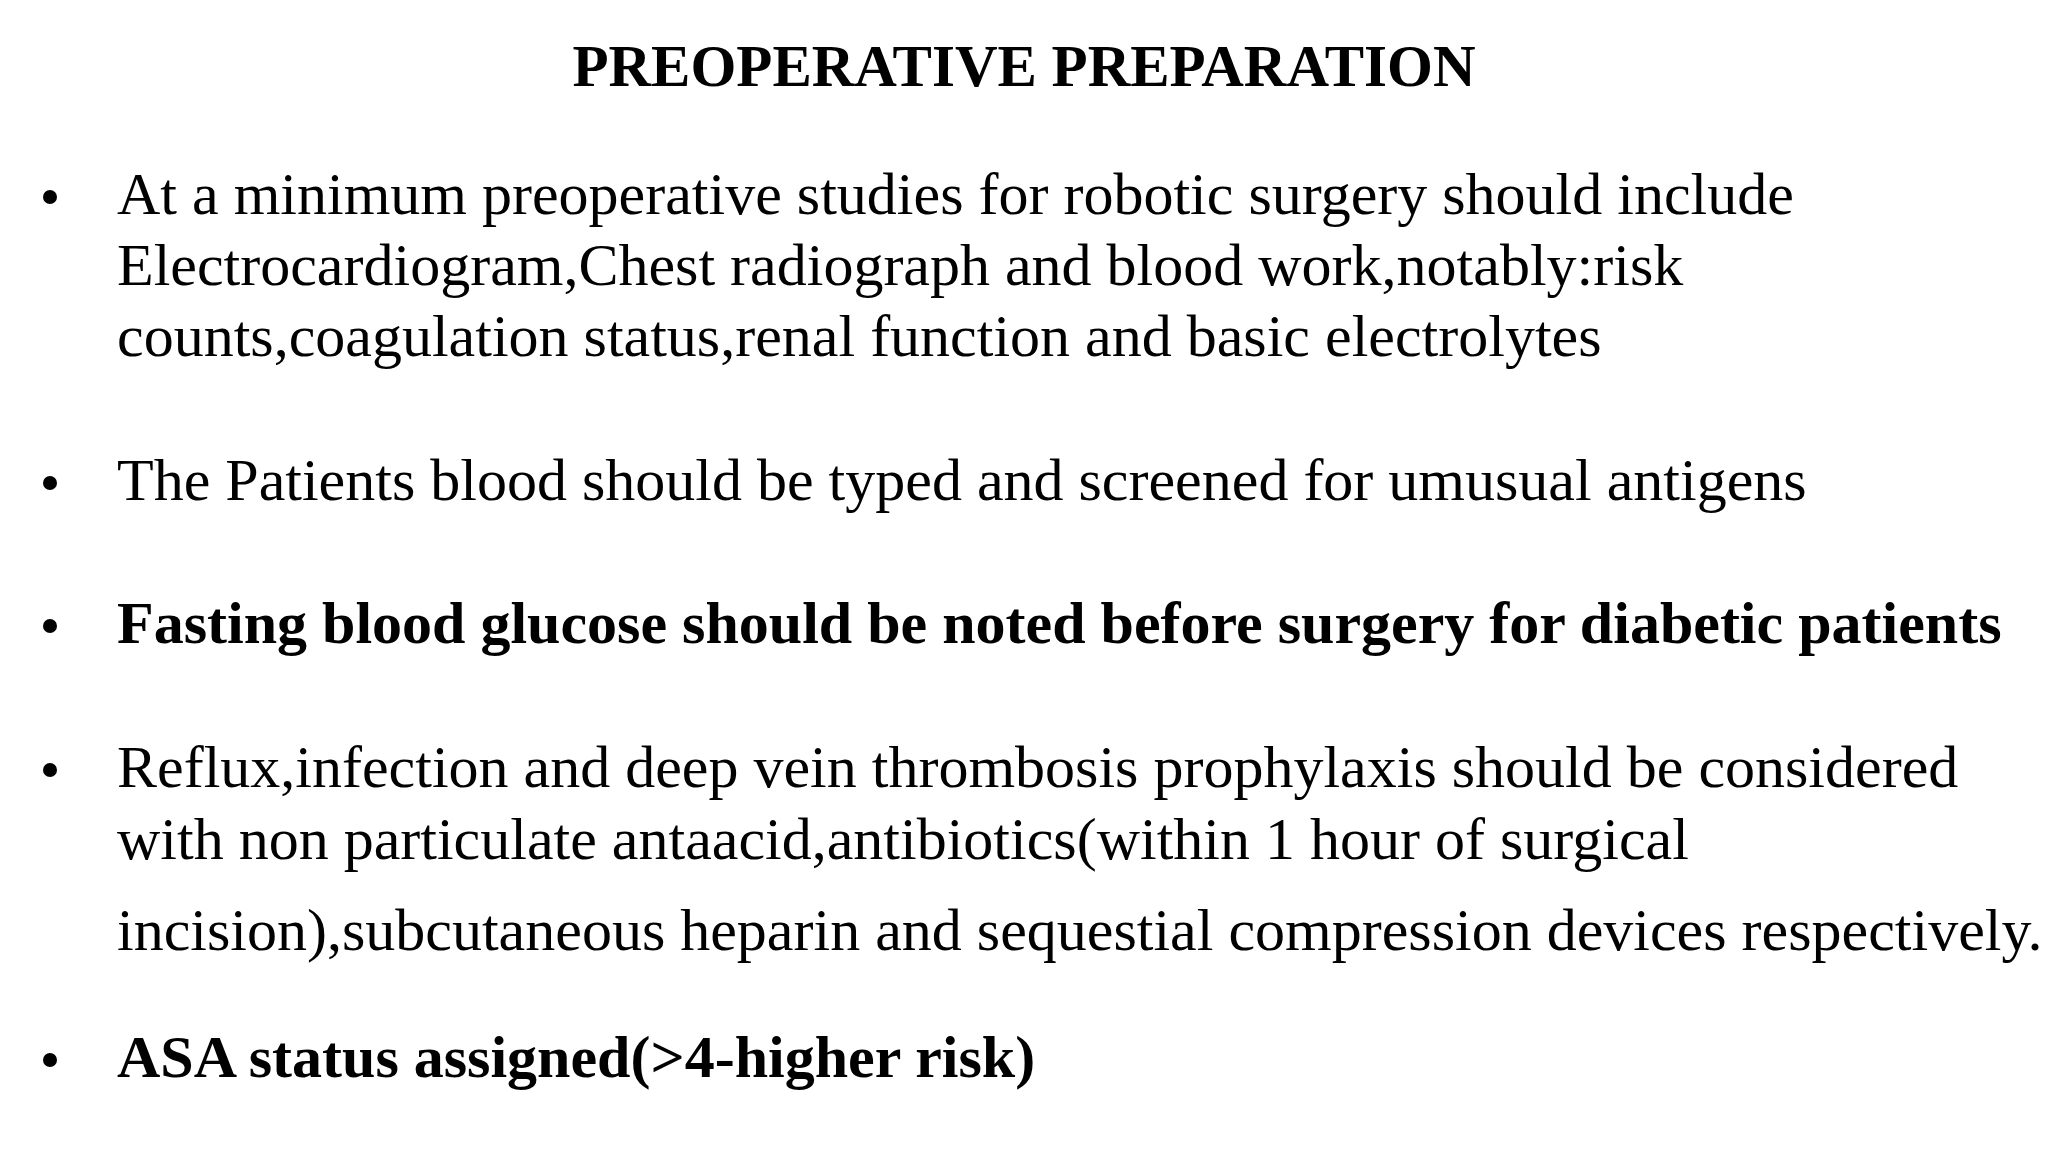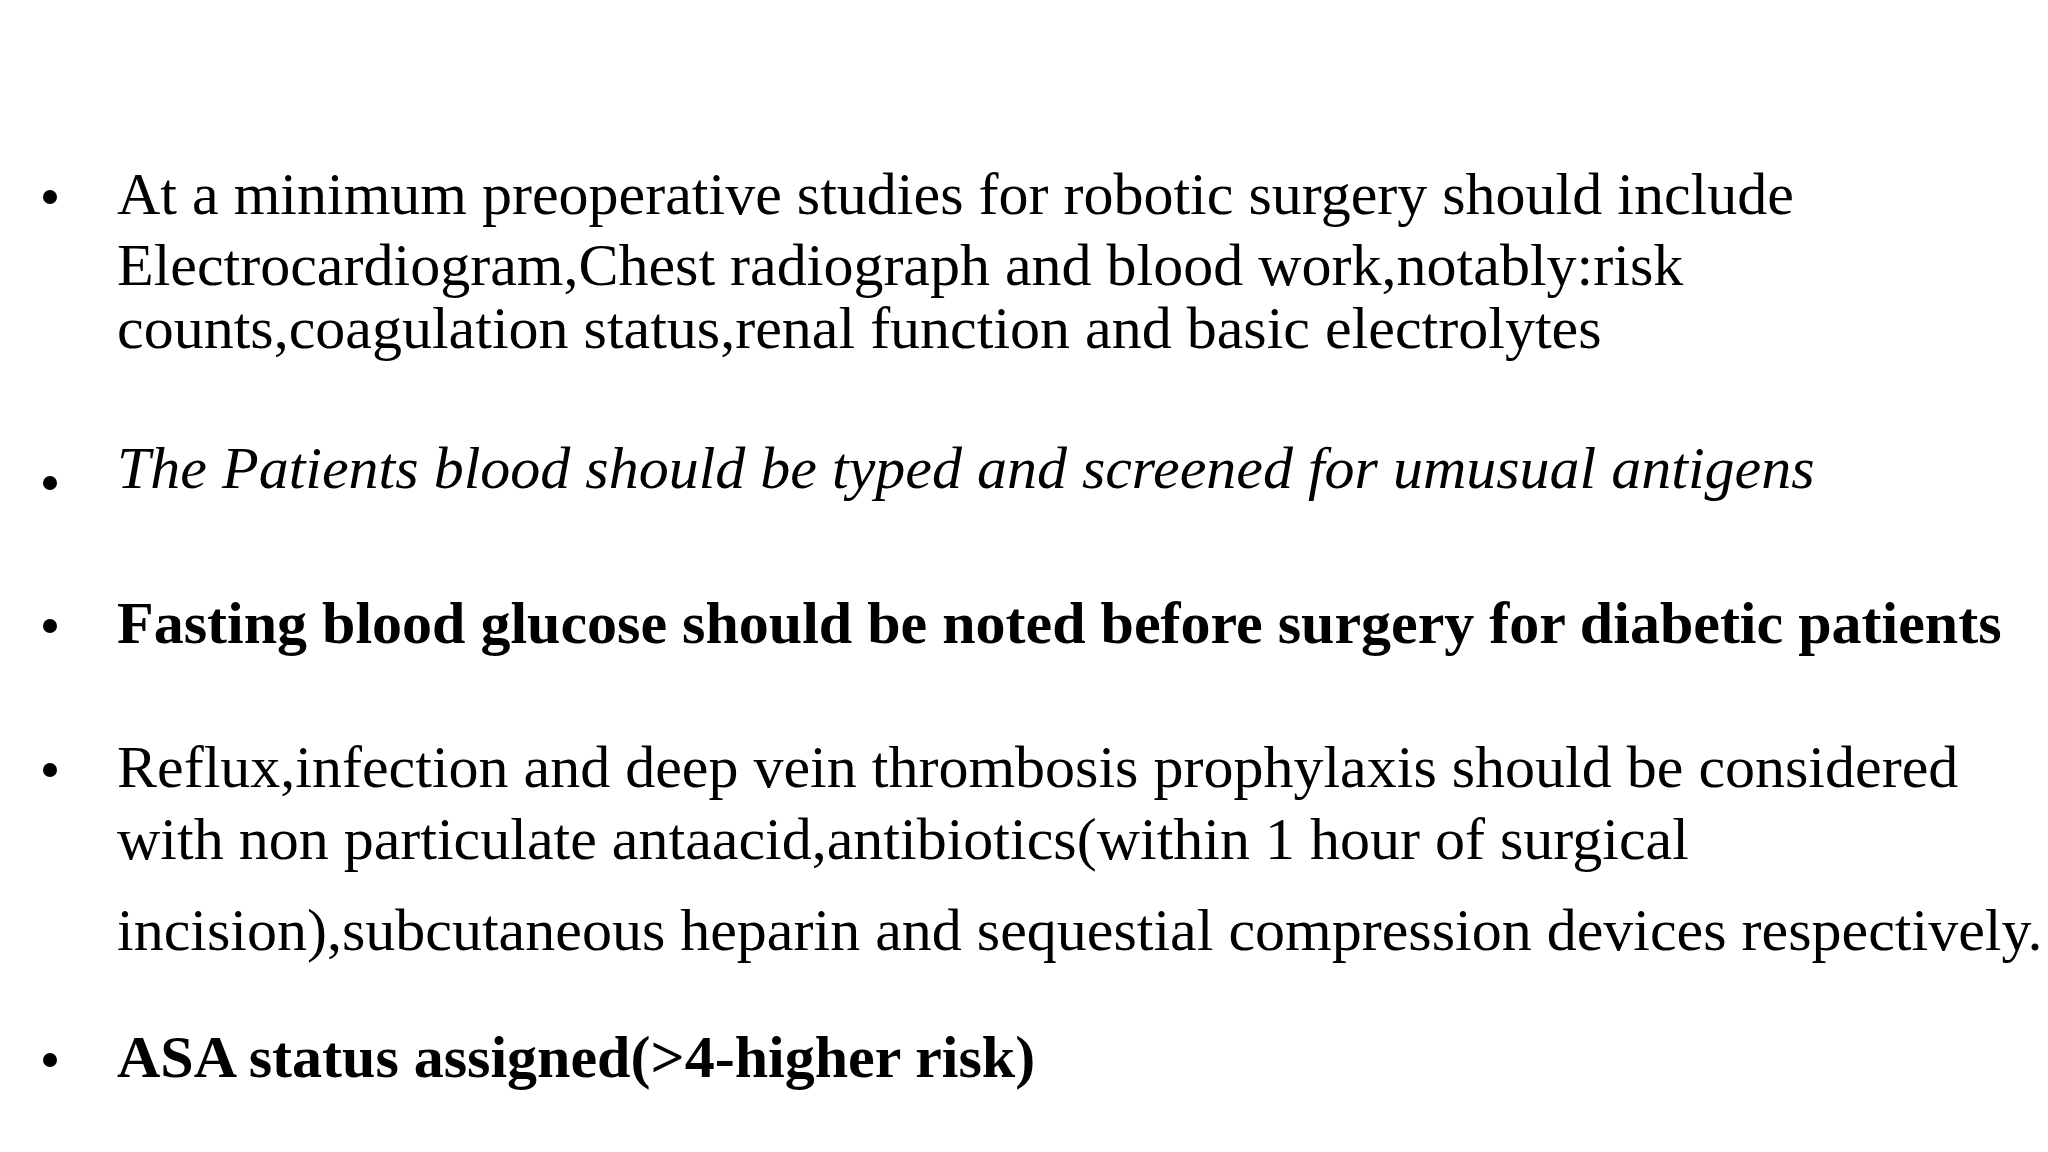--- a/index.html
+++ b/index.html
@@ -57,33 +57,34 @@
       font-size: 60px;
       line-height: 72px;
       white-space: nowrap;
     }
   </style>
 </head>
 <body>
 
 <div class="slide">
 
+  <div class="title">PREOPERATIVE PREPARATION</div>
 
   <div class="bullet-list">
 
     <div>
       <span class="bullet-dot" style="top:190px;"></span>
       <div class="line" style="top:158px;">At a minimum preoperative studies for robotic surgery should include</div>
       <div class="line" style="top:229px;">Electrocardiogram,Chest radiograph and blood work,notably:risk</div>
-      <div class="line" style="top:292px;">counts,coagulation status,renal function and basic electrolytes</div>
+      <div class="line" style="top:300px;">counts,coagulation status,renal function and basic electrolytes</div>
     </div>
 
     <div>
       <span class="bullet-dot" style="top:476px;"></span>
-      <div class="line" style="top:432px;font-style:italic;">The Patients blood should be typed and screened for umusual antigens</div>
+      <div class="line" style="top:444px;">The Patients blood should be typed and screened for umusual antigens</div>
     </div>
 
     <div>
       <span class="bullet-dot" style="top:619px;"></span>
       <div class="line" style="top:587px;font-weight:bold;">Fasting blood glucose should be noted before surgery for diabetic patients</div>
     </div>
 
     <div>
       <span class="bullet-dot" style="top:763px;"></span>
       <div class="line" style="top:731px;">Reflux,infection and deep vein thrombosis prophylaxis should be considered</div>

